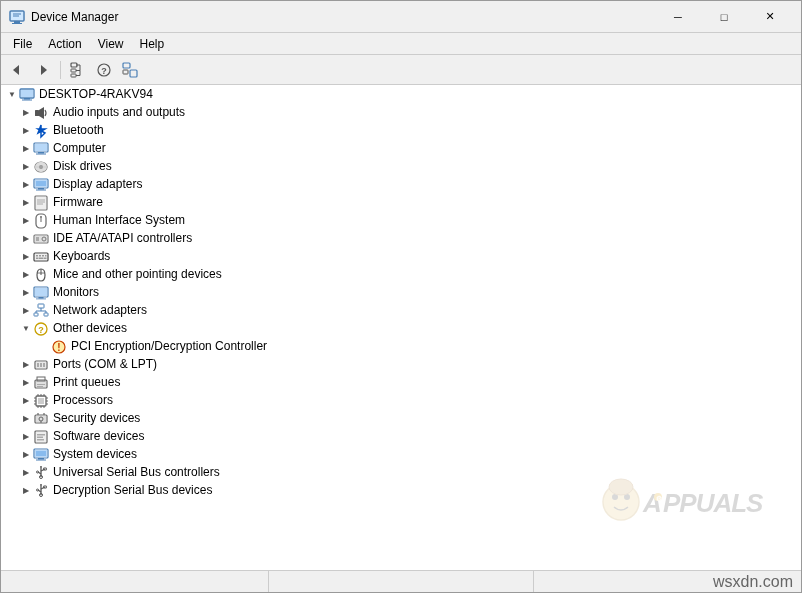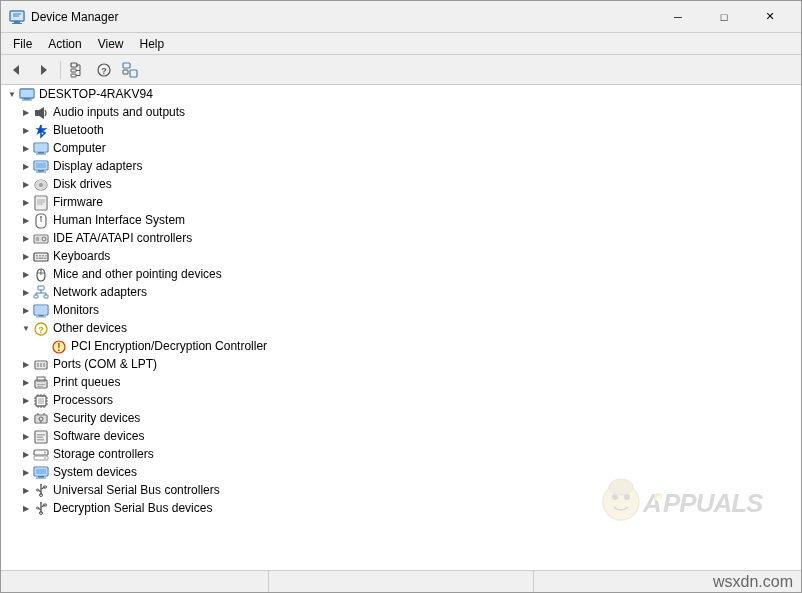--- a/index.html
+++ b/index.html
@@ -299,41 +299,41 @@
           <rect x="3" y="12.5" width="10" height="1" fill="#4a7fb5"></rect>
         </svg>
       </span>
       <span class="item-label">Computer</span>
     </div>
 
     <div class="tree-item indent1">
       <span class="expander closed"></span>
       <span class="item-icon">
         <svg width="16" height="16" viewBox="0 0 16 16">
+          <ellipse cx="8" cy="8" rx="6" ry="5" fill="none" stroke="#777" stroke-width="1.2"></ellipse>
+          <ellipse cx="8" cy="8" rx="6" ry="5" fill="#ddd"></ellipse>
+          <ellipse cx="8" cy="8" rx="2" ry="2" fill="#999"></ellipse>
+          <line x1="2" y1="8" x2="14" y2="8" stroke="#bbb" stroke-width="0.5"></line>
+        </svg>
+      </span>
+      <span class="item-label">Disk drives</span>
+    </div>
+
+    <div class="tree-item indent1">
+      <span class="expander closed"></span>
+      <span class="item-icon">
+        <svg width="16" height="16" viewBox="0 0 16 16">
           <rect x="1" y="2" width="14" height="9" rx="1" fill="none" stroke="#4a7fb5" stroke-width="1.2"></rect>
           <rect x="2" y="3" width="12" height="7" fill="#b8d8f8"></rect>
           <rect x="5" y="11" width="6" height="1.5" fill="#4a7fb5"></rect>
           <rect x="3" y="12.5" width="10" height="1" fill="#4a7fb5"></rect>
           <rect x="3" y="4" width="10" height="5" fill="#88bbee"></rect>
         </svg>
       </span>
       <span class="item-label">Display adapters</span>
-    </div>
-
-    <div class="tree-item indent1">
-      <span class="expander closed"></span>
-      <span class="item-icon">
-        <svg width="16" height="16" viewBox="0 0 16 16">
-          <ellipse cx="8" cy="8" rx="6" ry="5" fill="none" stroke="#777" stroke-width="1.2"></ellipse>
-          <ellipse cx="8" cy="8" rx="6" ry="5" fill="#ddd"></ellipse>
-          <ellipse cx="8" cy="8" rx="2" ry="2" fill="#999"></ellipse>
-          <line x1="2" y1="8" x2="14" y2="8" stroke="#bbb" stroke-width="0.5"></line>
-        </svg>
-      </span>
-      <span class="item-label">Disk drives</span>
     </div>
 
     <div class="tree-item indent1">
       <span class="expander closed"></span>
       <span class="item-icon">
         <svg width="16" height="16" viewBox="0 0 16 16">
           <rect x="2" y="1" width="12" height="14" rx="1" fill="none" stroke="#777" stroke-width="1.2"></rect>
           <rect x="3" y="2" width="10" height="12" fill="#eee"></rect>
           <line x1="4" y1="5" x2="12" y2="5" stroke="#aaa" stroke-width="1"></line>
           <line x1="4" y1="7" x2="12" y2="7" stroke="#aaa" stroke-width="1"></line>
@@ -395,43 +395,43 @@
           <line x1="4" y1="6" x2="12" y2="6" stroke="#555" stroke-width="0.8"></line>
         </svg>
       </span>
       <span class="item-label">Mice and other pointing devices</span>
     </div>
 
     <div class="tree-item indent1">
       <span class="expander closed"></span>
       <span class="item-icon">
         <svg width="16" height="16" viewBox="0 0 16 16">
+          <rect x="1" y="2" width="14" height="10" rx="1" fill="none" stroke="#4a7fb5" stroke-width="1.2"></rect>
+          <rect x="2" y="3" width="12" height="8" fill="#b8d8f8"></rect>
+          <rect x="5.5" y="12" width="5" height="1.5" fill="#4a7fb5"></rect>
+          <rect x="3" y="13.5" width="10" height="0.8" fill="#4a7fb5"></rect>
+        </svg>
+      </span>
+      <span class="item-label">Monitors</span>
+    </div>
+
+    <div class="tree-item indent1">
+      <span class="expander closed"></span>
+      <span class="item-icon">
+        <svg width="16" height="16" viewBox="0 0 16 16">
           <rect x="5" y="1" width="6" height="4" rx="0.5" fill="none" stroke="#4a7fb5" stroke-width="1"></rect>
           <rect x="1" y="10" width="4" height="3" rx="0.5" fill="none" stroke="#4a7fb5" stroke-width="1"></rect>
           <rect x="11" y="10" width="4" height="3" rx="0.5" fill="none" stroke="#4a7fb5" stroke-width="1"></rect>
           <line x1="8" y1="5" x2="8" y2="8" stroke="#4a7fb5" stroke-width="1"></line>
           <line x1="3" y1="8" x2="13" y2="8" stroke="#4a7fb5" stroke-width="1"></line>
           <line x1="3" y1="8" x2="3" y2="10" stroke="#4a7fb5" stroke-width="1"></line>
           <line x1="13" y1="8" x2="13" y2="10" stroke="#4a7fb5" stroke-width="1"></line>
         </svg>
       </span>
       <span class="item-label">Network adapters</span>
-    </div>
-
-    <div class="tree-item indent1">
-      <span class="expander closed"></span>
-      <span class="item-icon">
-        <svg width="16" height="16" viewBox="0 0 16 16">
-          <rect x="1" y="2" width="14" height="10" rx="1" fill="none" stroke="#4a7fb5" stroke-width="1.2"></rect>
-          <rect x="2" y="3" width="12" height="8" fill="#b8d8f8"></rect>
-          <rect x="5.5" y="12" width="5" height="1.5" fill="#4a7fb5"></rect>
-          <rect x="3" y="13.5" width="10" height="0.8" fill="#4a7fb5"></rect>
-        </svg>
-      </span>
-      <span class="item-label">Monitors</span>
     </div>
 
     <div class="tree-item indent1">
       <span class="expander open"></span>
       <span class="item-icon">
         <svg width="16" height="16" viewBox="0 0 16 16">
           <circle cx="8" cy="8" r="6" fill="none" stroke="#c8a000" stroke-width="1.3"></circle>
           <text x="8" y="12" text-anchor="middle" font-size="9" fill="#c8a000" font-weight="bold">?</text>
         </svg>
       </span>
@@ -523,32 +523,20 @@
           <rect x="3" y="3" width="10" height="10" fill="#eee"></rect>
           <rect x="4" y="5" width="8" height="1.5" fill="#aaa"></rect>
           <rect x="4" y="7.5" width="6" height="1.5" fill="#aaa"></rect>
           <rect x="4" y="10" width="7" height="1.5" fill="#aaa"></rect>
         </svg>
       </span>
       <span class="item-label">Software devices</span>
     </div>
 
 
-    <div class="tree-item indent1">
-      <span class="expander closed"></span>
-      <span class="item-icon">
-        <svg width="16" height="16" viewBox="0 0 16 16">
-          <rect x="1" y="3" width="14" height="5" rx="1" fill="none" stroke="#666" stroke-width="1.2"></rect>
-          <rect x="1" y="9" width="14" height="4" rx="1" fill="none" stroke="#999" stroke-width="1"></rect>
-          <circle cx="12" cy="5.5" r="1" fill="#999"></circle>
-          <circle cx="12" cy="11" r="1" fill="#bbb"></circle>
-        </svg>
-      </span>
-      <span class="item-label">Storage controllers</span>
-    </div>
 
     <div class="tree-item indent1">
       <span class="expander closed"></span>
       <span class="item-icon">
         <svg width="16" height="16" viewBox="0 0 16 16">
           <rect x="1" y="2" width="14" height="9" rx="1" fill="none" stroke="#4a7fb5" stroke-width="1.2"></rect>
           <rect x="2" y="3" width="12" height="7" fill="#b8d8f8"></rect>
           <rect x="3" y="4" width="10" height="5" fill="#88bbee"></rect>
           <rect x="5" y="11" width="6" height="1.5" fill="#4a7fb5"></rect>
           <rect x="3" y="12.5" width="10" height="1" fill="#4a7fb5"></rect>

